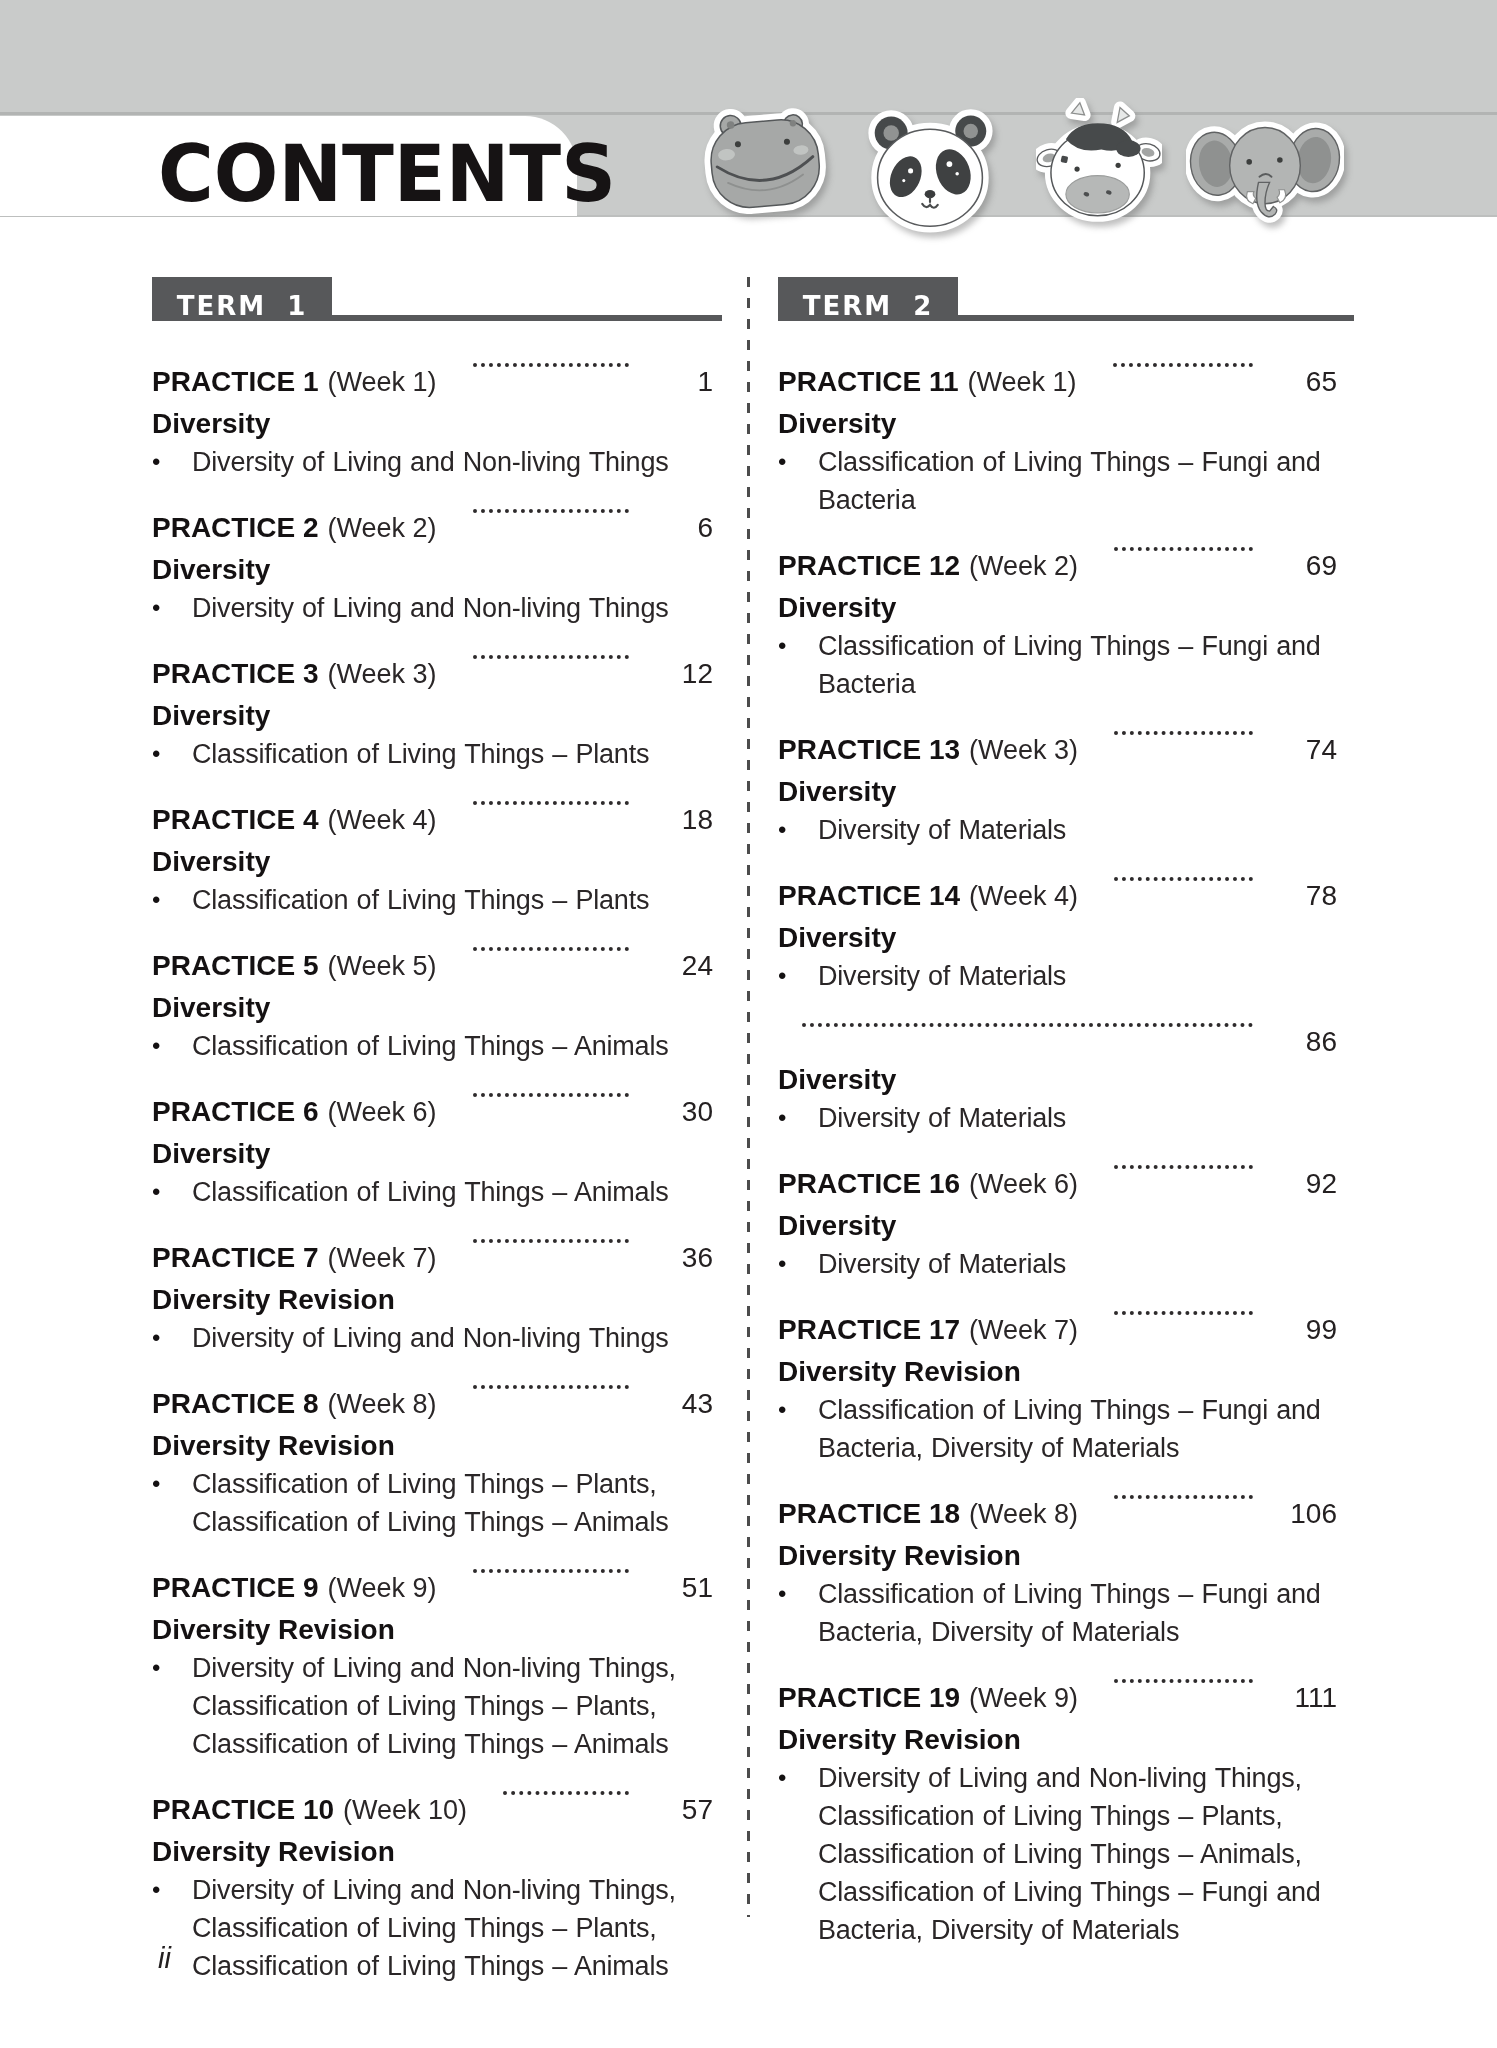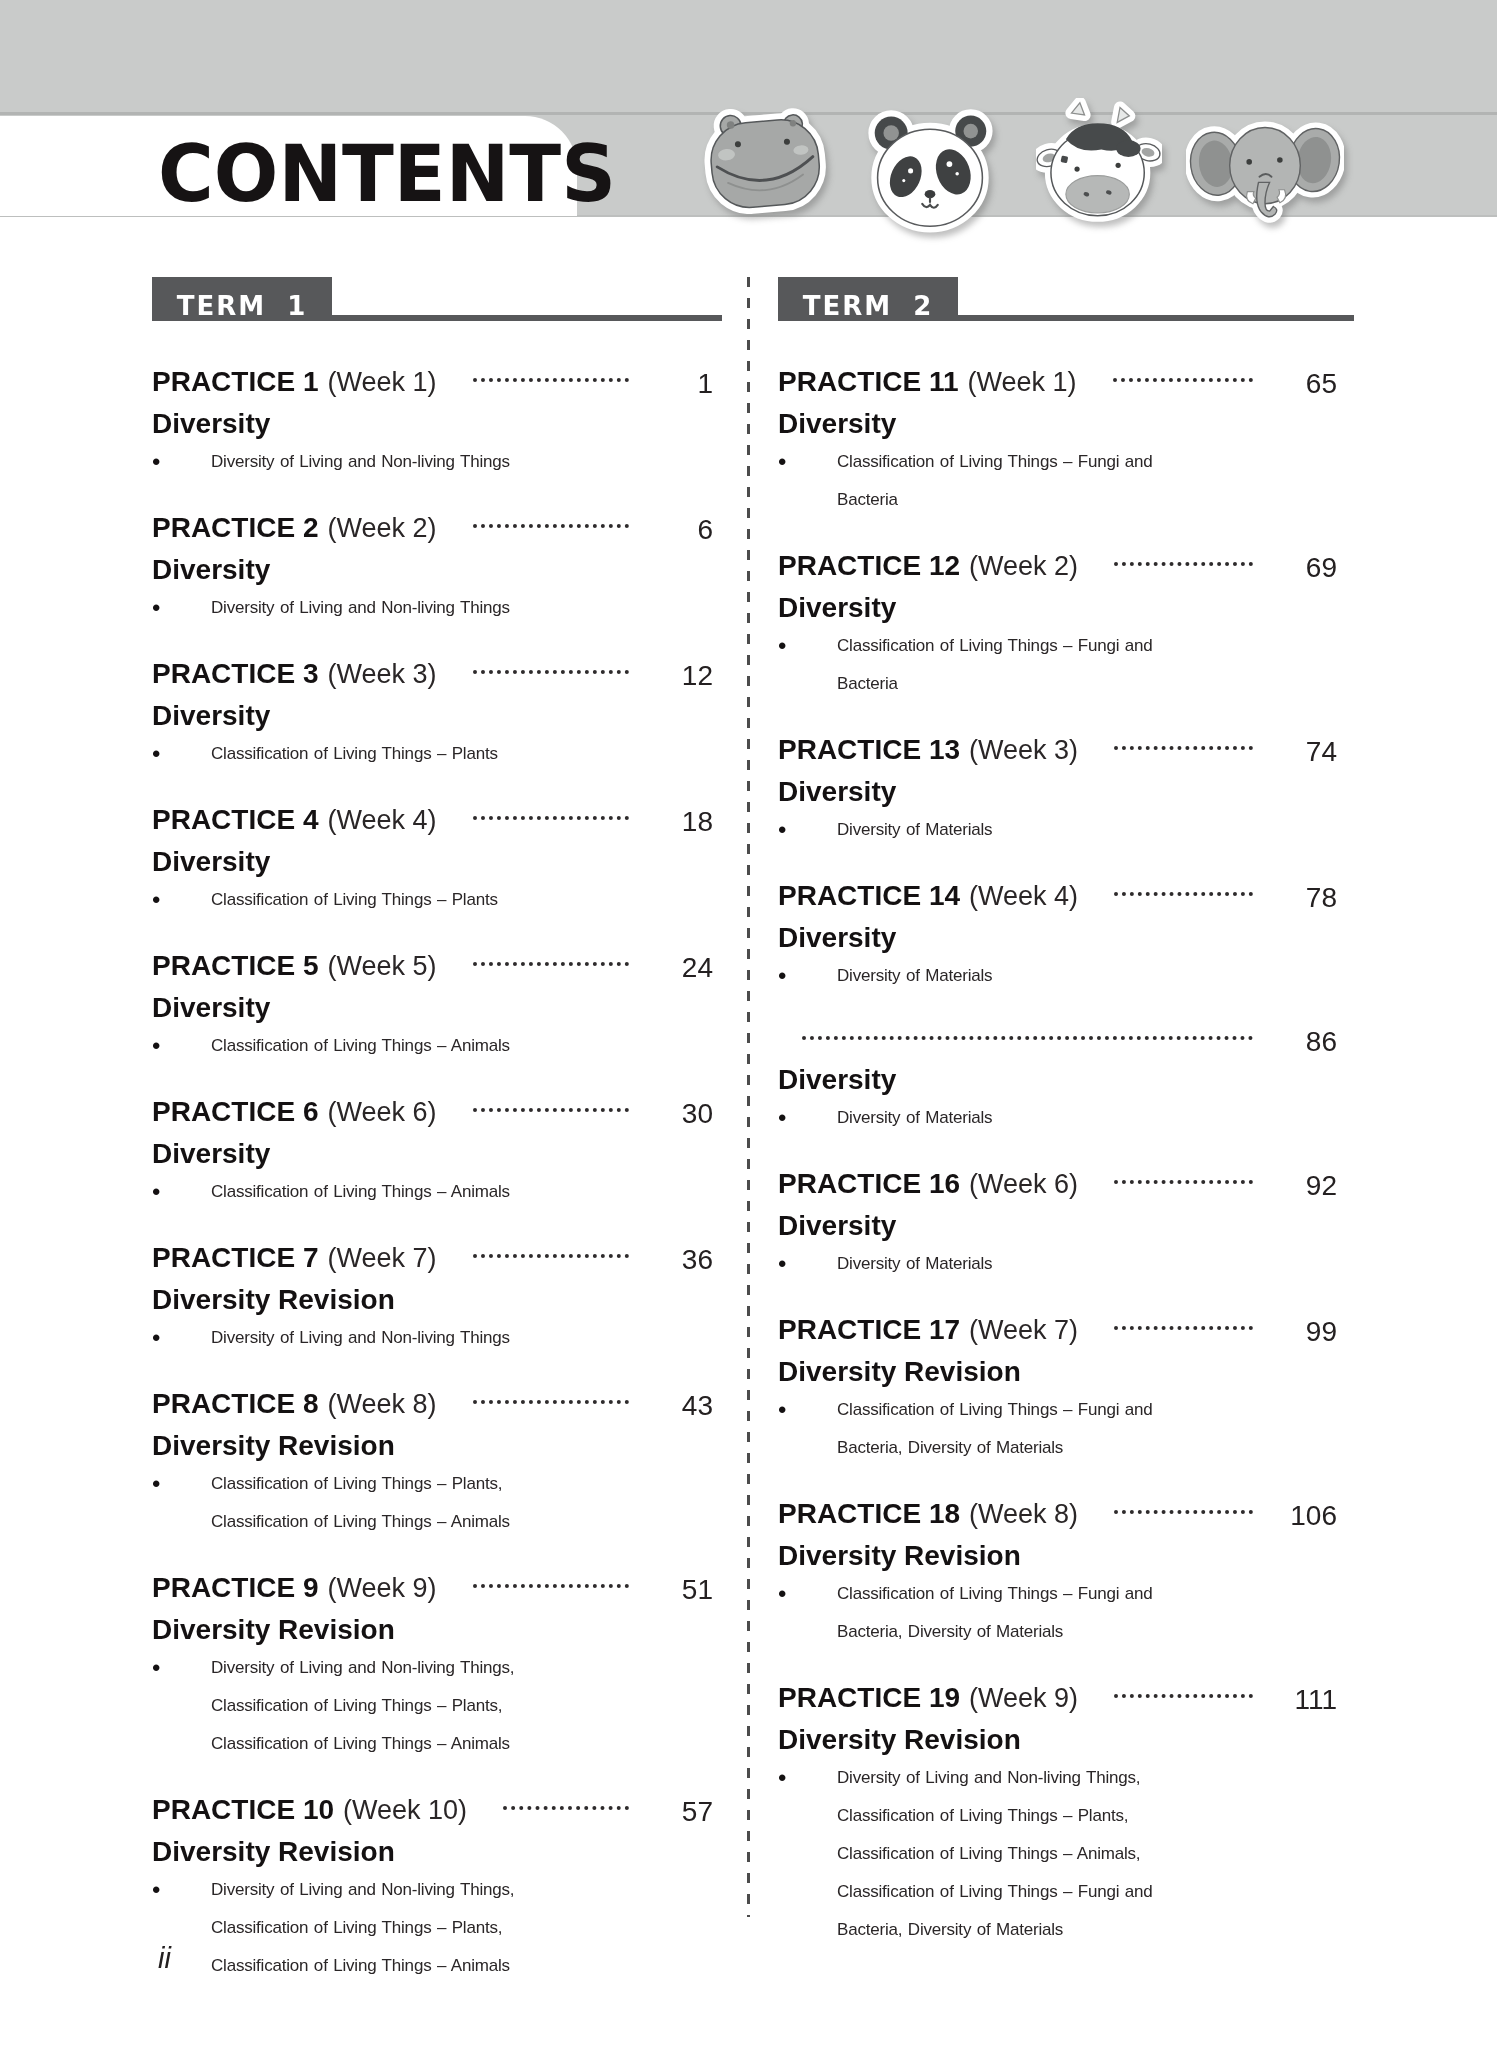--- a/index.html
+++ b/index.html
@@ -40,34 +40,34 @@
   .col.term2 .term-rule{width:576px;}
   .term-box{
     position:absolute;left:0;top:0;width:180px;height:44px;background:#57585a;
     display:flex;align-items:flex-end;justify-content:center;
     font-family:"DejaVu Sans", sans-serif;font-weight:800;font-size:26px;
     color:#ffffff;letter-spacing:2px;word-spacing:10px;
   }
   .entries{margin-top:42px;}
   .entry{margin-bottom:28px;}
   .line,.cat,.tline{line-height:38px;}
-  .title-line{display:flex;align-items:center;gap:12px;}
+  .title-line{display:flex;align-items:flex-start;gap:12px;}
   .pname{font-weight:700;font-size:28px;color:#141112;}
   .pweek{font-size:27px;color:#2a2627;margin-left:9px;}
   .leader{
     flex:1 1 auto;height:0;
     border-bottom:4px dotted #2e2b2c;
     margin:0 20px 9px 24px;min-width:40px;
   }
   .pnum{min-width:52px;text-align:right;font-size:28px;color:#242021;}
   .cat{font-weight:700;font-size:28px;color:#141112;}
   .bullet{display:flex;}
   .bdot{width:40px;flex:0 0 40px;font-size:24px;line-height:38px;color:#141112;}
   .btext{flex:1;}
-  .tline{font-size:17px;letter-spacing:-0.2px;word-spacing:1px;white-space:nowrap;margin-left:19px;}
+  .tline{font-size:27px;letter-spacing:-0.2px;word-spacing:1px;white-space:nowrap;}
 
   .divider{
     position:absolute;left:747px;top:277px;width:3px;height:1640px;
     background:repeating-linear-gradient(to bottom,#4c4c4c 0 10px,transparent 10px 21px);
   }
   .folio{position:absolute;left:158px;top:1942px;font-size:29px;color:#242021;font-style:italic;}
 </style>
 </head>
 <body>
 

